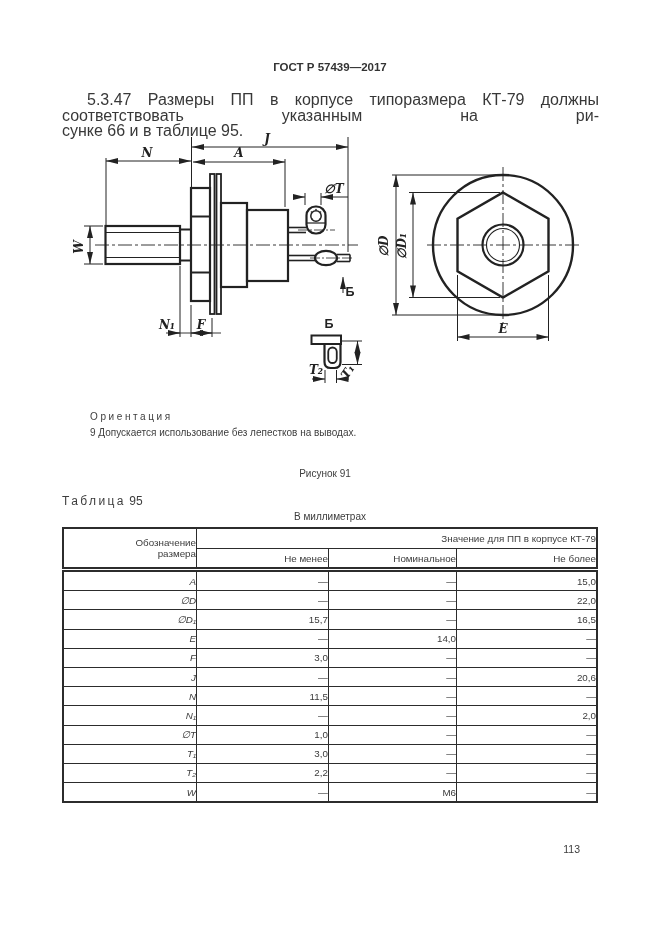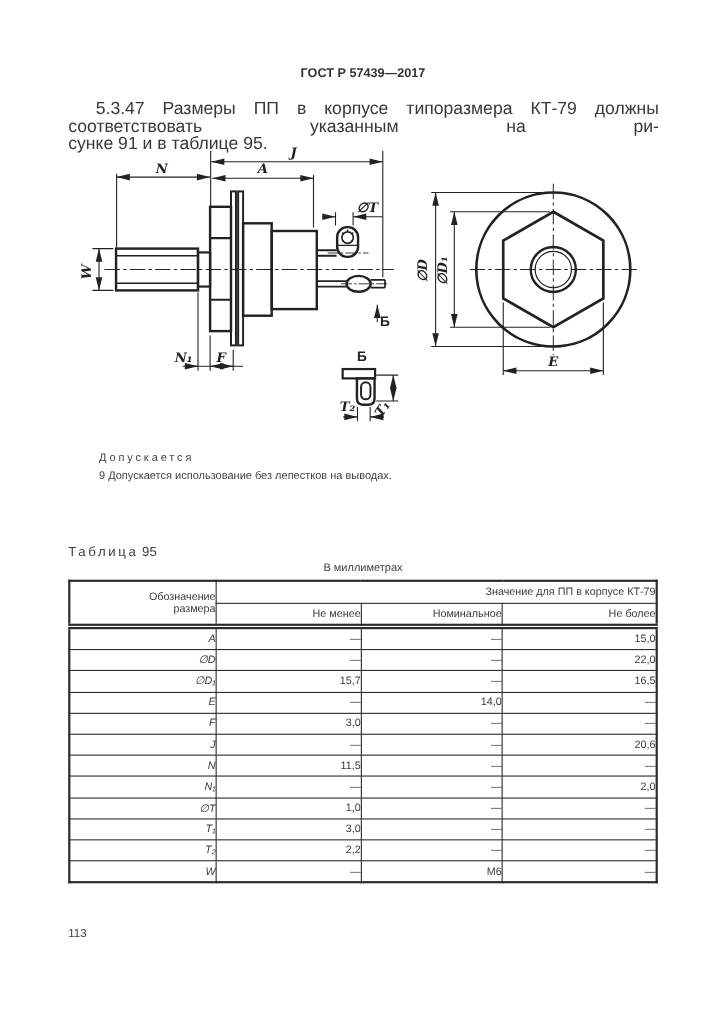--- a/index.html
+++ b/index.html
@@ -31,32 +31,32 @@
   table.dims th,table.dims td{
     border:1.5px solid #2c2c2c;text-align:right;vertical-align:middle;
     padding:0;font-weight:normal;
   }
   table.dims{border:2px solid #2c2c2c;}
   table.dims thead tr.h1 th{height:19px;}
   table.dims thead tr.h2 th{height:18px;}
   table.dims thead{border-bottom:5px double #2c2c2c;}
   table.dims tbody td{height:18.2px;}
   table.dims td.sym{font-style:italic;font-family:"Liberation Sans",sans-serif;}
-  .page-num{position:absolute;left:62px;top:843px;width:536px;font-size:10.5px;color:#3d3d3d;}
+  .page-num{position:absolute;left:44px;top:843px;width:536px;text-align:right;font-size:10.5px;color:#3d3d3d;}
 </style>
 </head>
 <body>
 
 <div class="page">
 
   <div class="doc-number">ГОСТ Р 57439—2017</div>
 
   <div class="para">
     <div class="l1">5.3.47 Размеры ПП в корпусе типоразмера КТ-79 должны соответствовать указанным на ри-</div>
-    <div class="l2">сунке 91 и в таблице 95.</div>
+    <div class="l2">сунке 66 и в таблице 95.</div>
   </div>
 
   <svg style="position:absolute;left:60px;top:128px" width="552" height="284" viewBox="60 128 552 284">
     <defs>
       <marker id="arr" markerWidth="14" markerHeight="8" refX="13" refY="4" orient="auto-start-reverse" markerUnits="userSpaceOnUse">
         <path d="M13,4 L1,1 L1,7 Z" fill="#222"></path>
       </marker>
     </defs>
 
     <g stroke="#222" fill="none">
@@ -185,24 +185,25 @@
     <text class="b-label" text-anchor="middle" x="350" y="296">Б</text>
     <text class="b-label" text-anchor="middle" x="329" y="328">Б</text>
     <text class="dim-label" text-anchor="middle" transform="rotate(-55 351 374)" x="351" y="374">T₁</text>
     <text class="dim-label" text-anchor="middle" x="316" y="374">T₂</text>
     <text class="dim-label" text-anchor="middle" transform="rotate(-90 388 246)" x="388" y="246">∅D</text>
     <text class="dim-label" text-anchor="middle" transform="rotate(-90 406 246)" x="406" y="246">∅D₁</text>
     <text class="dim-label" text-anchor="middle" x="503" y="333">E</text>
   </svg>
 
   <div class="notes">
-    <div class="title">Допускается</div>
+    <div class="title">Ориентация</div>
     <div class="item">9 Допускается использование без лепестков на выводах.</div>
   </div>
 
+  <div class="fig-caption">Рисунок 91</div>
 
   <div class="table-label">
     <span class="word">Таблица</span>
     <span class="num">95</span>
   </div>
 
   <div class="units">В миллиметрах</div>
 
   <table class="dims">
     <colgroup>

